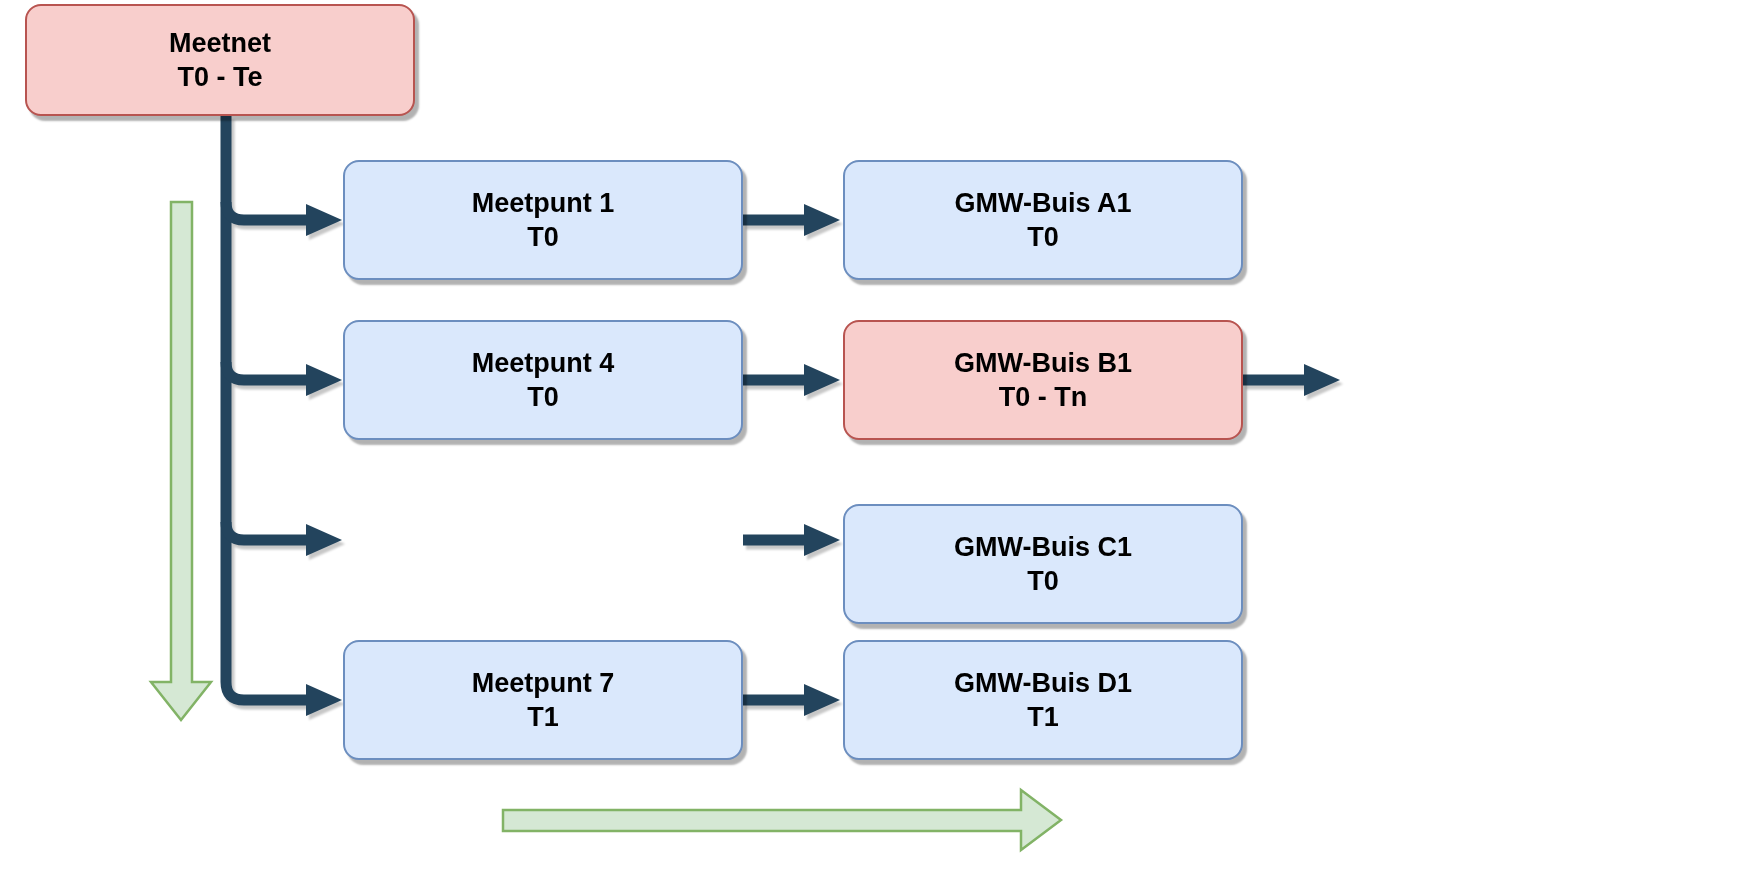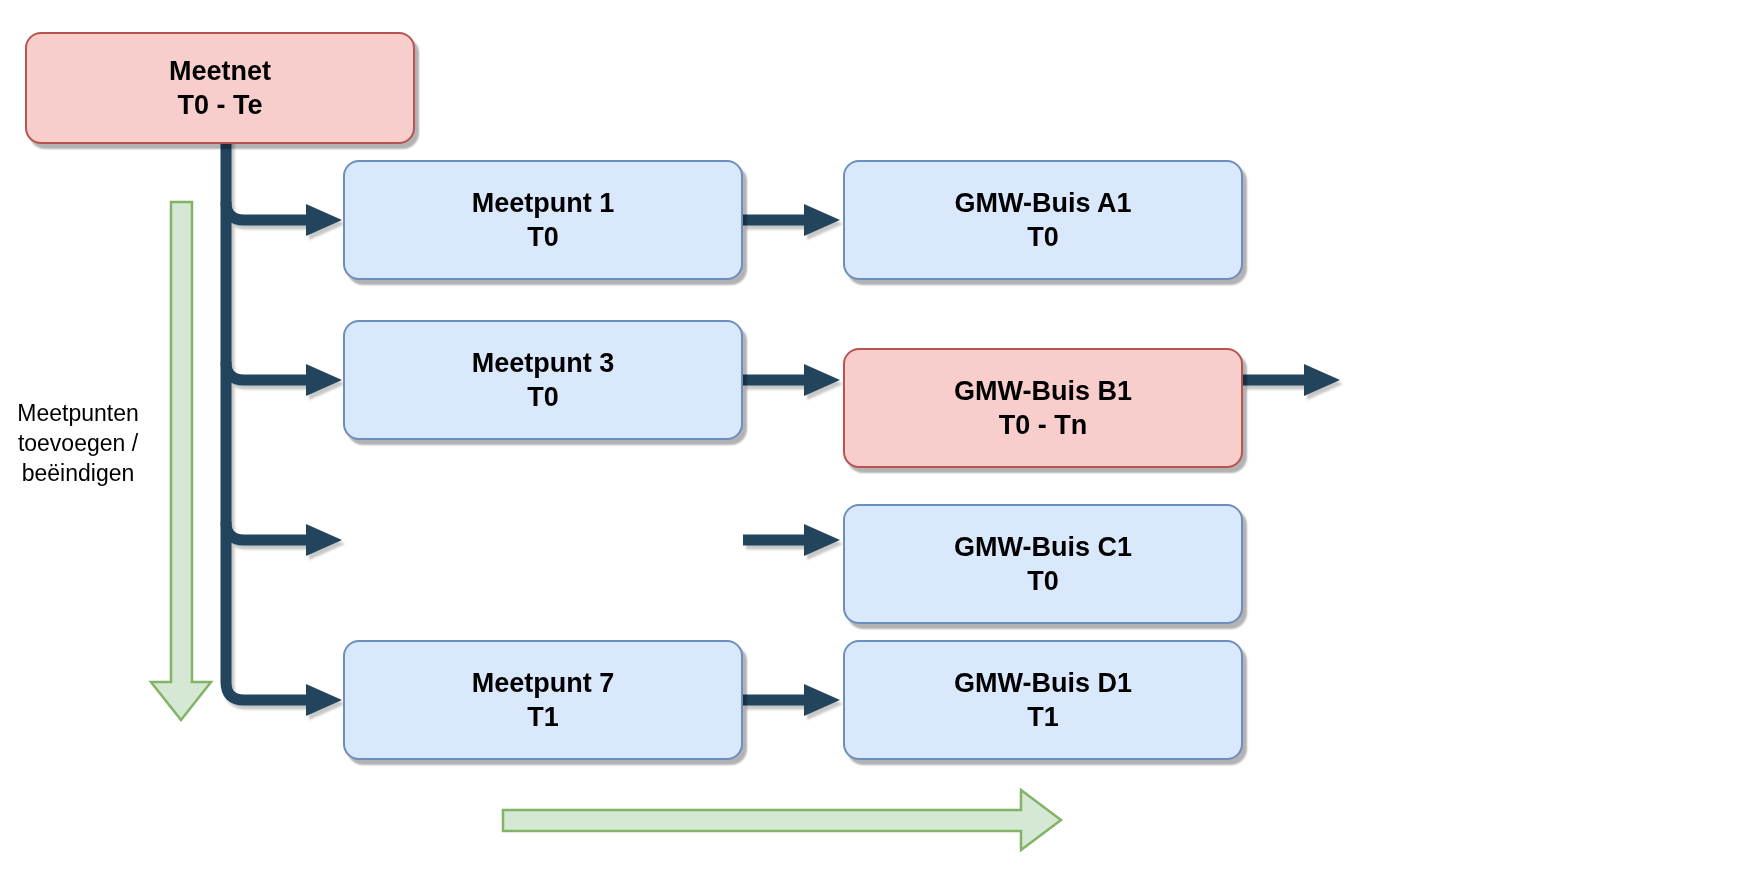--- a/index.html
+++ b/index.html
@@ -58,21 +58,20 @@
     color:var(--text);
     box-shadow:4px 5px 2px rgba(0,0,0,0.30);
   }
   .node.blue{
     background:var(--node-blue-fill);
     border-color:var(--node-blue-border);
   }
   .node.red{
     background:var(--node-red-fill);
     border-color:var(--node-red-border);
-    margin-top:28px;
   }
   .node-meetnet{
     left:25px;top:4px;
     width:390px;height:112px;
   }
   .edge-label{
     position:absolute;
     color:var(--text);
     font-size:23px;
     line-height:30px;
@@ -134,21 +133,21 @@
     <div>Meetpunt 1</div>
     <div>T0</div>
   </div>
 
   <div class="node blue" style="left:843px;top:160px">
     <div>GMW-Buis A1</div>
     <div>T0</div>
   </div>
 
   <div class="node blue" style="left:343px;top:320px">
-    <div>Meetpunt 3</div>
+    <div>Meetpunt 4</div>
     <div>T0</div>
   </div>
 
   <div class="node red" style="left:843px;top:320px">
     <div>GMW-Buis B1</div>
     <div>T0 - Tn</div>
   </div>
 
 
 
@@ -160,20 +159,15 @@
   <div class="node blue" style="left:343px;top:640px">
     <div>Meetpunt 7</div>
     <div>T1</div>
   </div>
 
   <div class="node blue" style="left:843px;top:640px">
     <div>GMW-Buis D1</div>
     <div>T1</div>
   </div>
 
-  <div class="edge-label label-left">
-    <div>Meetpunten</div>
-    <div>toevoegen /</div>
-    <div>beëindigen</div>
-  </div>
 
 
 </div>
 
 </body></html>

